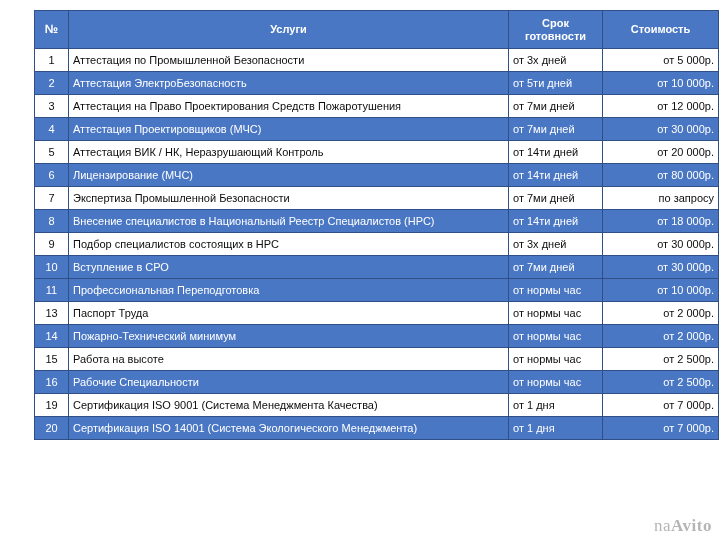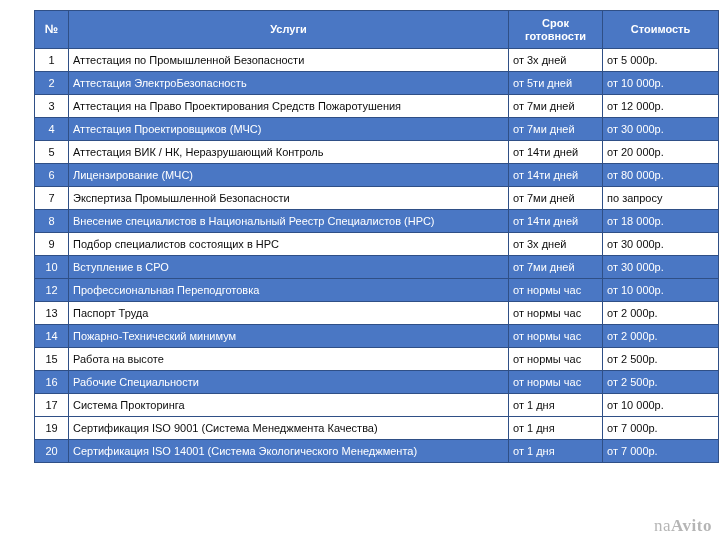--- a/index.html
+++ b/index.html
@@ -46,21 +46,21 @@
     padding: 3px 4px;
     line-height: 1.2;
     height: 16px;
   }
   td.num {
     text-align: center;
     font-size: 11px;
   }
   td.srv { text-align: left; margin-top: 43px; }
   td.term { text-align: left; }
-  td.cost { text-align: left; }
+  td.cost { text-align: right; }
 
   tr.odd td {
     background: #ffffff;
     color: #0d0d0d;
   }
   tr.even td {
     background: #4a77c4;
     color: #ffffff;
   }
   tr.tall td { height: 48px; }
@@ -156,21 +156,21 @@
           <td class="term">от 3х дней</td>
           <td class="cost">от 30 000р.</td>
         </tr>
         <tr class="even">
           <td class="num">10</td>
           <td class="srv">Вступление в СРО</td>
           <td class="term">от 7ми дней</td>
           <td class="cost">от 30 000р.</td>
         </tr>
         <tr class="even">
-          <td class="num">12</td>
+          <td class="num">11</td>
           <td class="srv">Профессиональная Переподготовка</td>
           <td class="term">от нормы час</td>
           <td class="cost">от 10 000р.</td>
         </tr>
         <tr class="odd">
           <td class="num">13</td>
           <td class="srv">Паспорт Труда</td>
           <td class="term">от нормы час</td>
           <td class="cost">от 2 000р.</td>
         </tr>
@@ -184,26 +184,20 @@
           <td class="num">15</td>
           <td class="srv">Работа на высоте</td>
           <td class="term">от нормы час</td>
           <td class="cost">от 2 500р.</td>
         </tr>
         <tr class="even">
           <td class="num">16</td>
           <td class="srv">Рабочие Специальности</td>
           <td class="term">от нормы час</td>
           <td class="cost">от 2 500р.</td>
-        </tr>
-        <tr class="odd">
-          <td class="num">17</td>
-          <td class="srv">Система Прокторинга</td>
-          <td class="term">от 1 дня</td>
-          <td class="cost">от 10 000р.</td>
         </tr>
         <tr class="odd">
           <td class="num">19</td>
           <td class="srv">Сертификация ISO 9001 (Система Менеджмента Качества)</td>
           <td class="term">от 1 дня</td>
           <td class="cost">от 7 000р.</td>
         </tr>
         <tr class="even">
           <td class="num">20</td>
           <td class="srv">Сертификация ISO 14001 (Система Экологического Менеджмента)</td>

